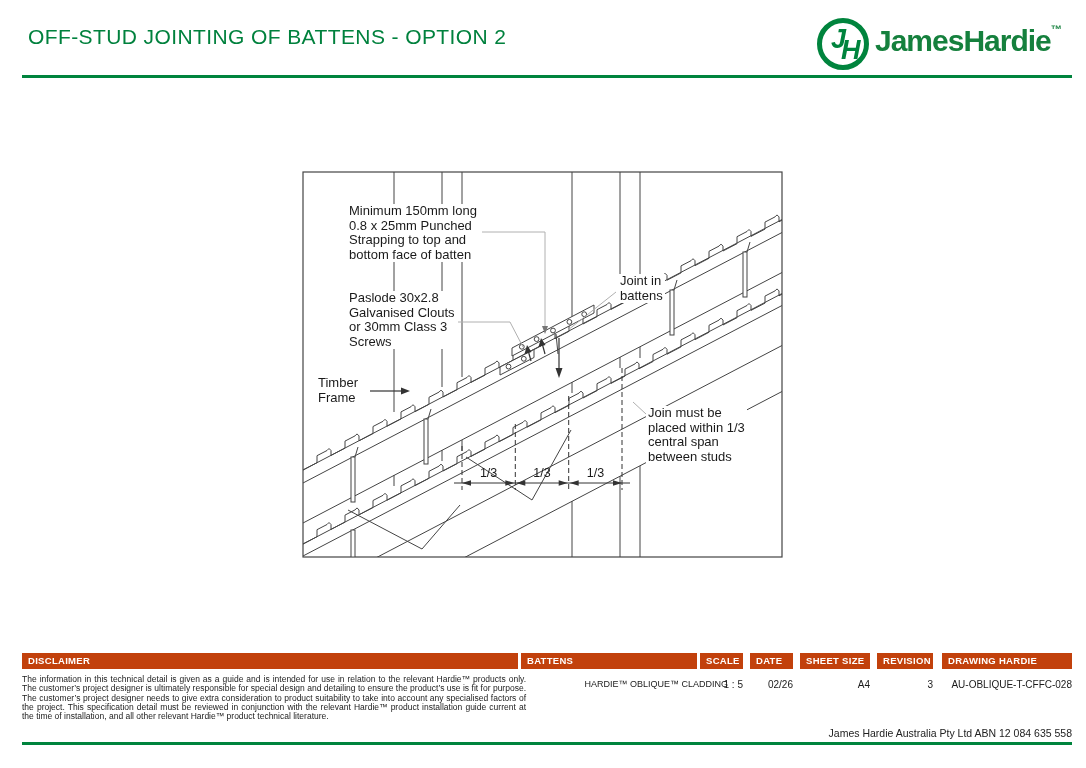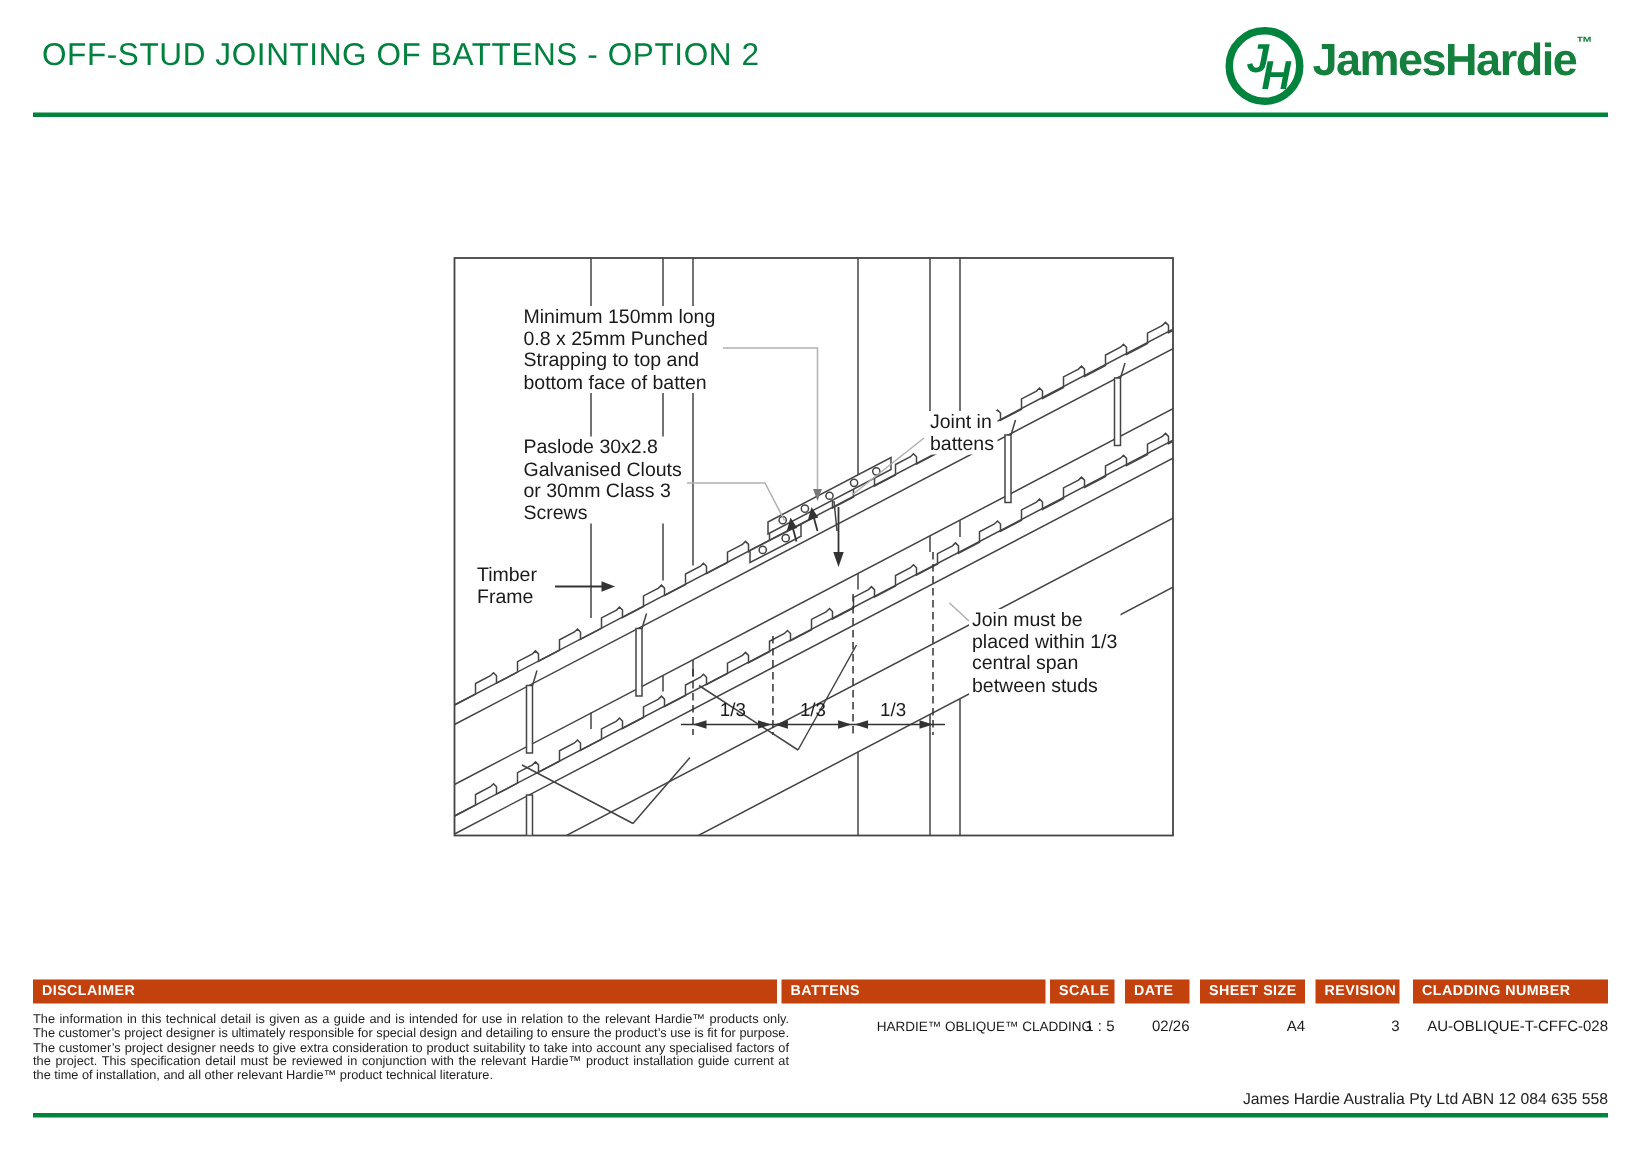--- a/index.html
+++ b/index.html
@@ -159,21 +159,21 @@
 placed within 1/3
 central span
 between studs</div>
 
   <div class="abs bar" style="left:22px;width:496px">DISCLAIMER</div>
   <div class="abs bar" style="left:521px;width:176px">BATTENS</div>
   <div class="abs bar" style="left:700px;width:43px">SCALE</div>
   <div class="abs bar" style="left:750px;width:43px">DATE</div>
   <div class="abs bar" style="left:800px;width:70px">SHEET SIZE</div>
   <div class="abs bar" style="left:877px;width:56px">REVISION</div>
-  <div class="abs bar" style="left:942px;width:130px">CLADDING NUMBER</div>
+  <div class="abs bar" style="left:942px;width:130px">DRAWING HARDIE</div>
 
   <div class="abs" id="disclaimer-text">The information in this technical detail is given as a guide and is intended for use in relation to the relevant Hardie™ products only. The customer’s project designer is ultimately responsible for special design and detailing to ensure the product’s use is fit for purpose. The customer’s project designer needs to give extra consideration to product suitability to take into account any specialised factors of the project. This specification detail must be reviewed in conjunction with the relevant Hardie™ product installation guide current at the time of installation, and all other relevant Hardie™ product technical literature.</div>
   <div class="abs val" id="products-value">HARDIE™ OBLIQUE™ CLADDING</div>
   <div class="abs val" style="left:700px;width:43px">1 : 5</div>
   <div class="abs val" style="left:750px;width:43px">02/26</div>
   <div class="abs val" style="left:800px;width:70px">A4</div>
   <div class="abs val" style="left:877px;width:56px">3</div>
   <div class="abs val" style="left:942px;width:130px">AU-OBLIQUE-T-CFFC-028</div>
 
   <div class="abs" id="abn">James Hardie Australia Pty Ltd ABN 12 084 635 558</div>

